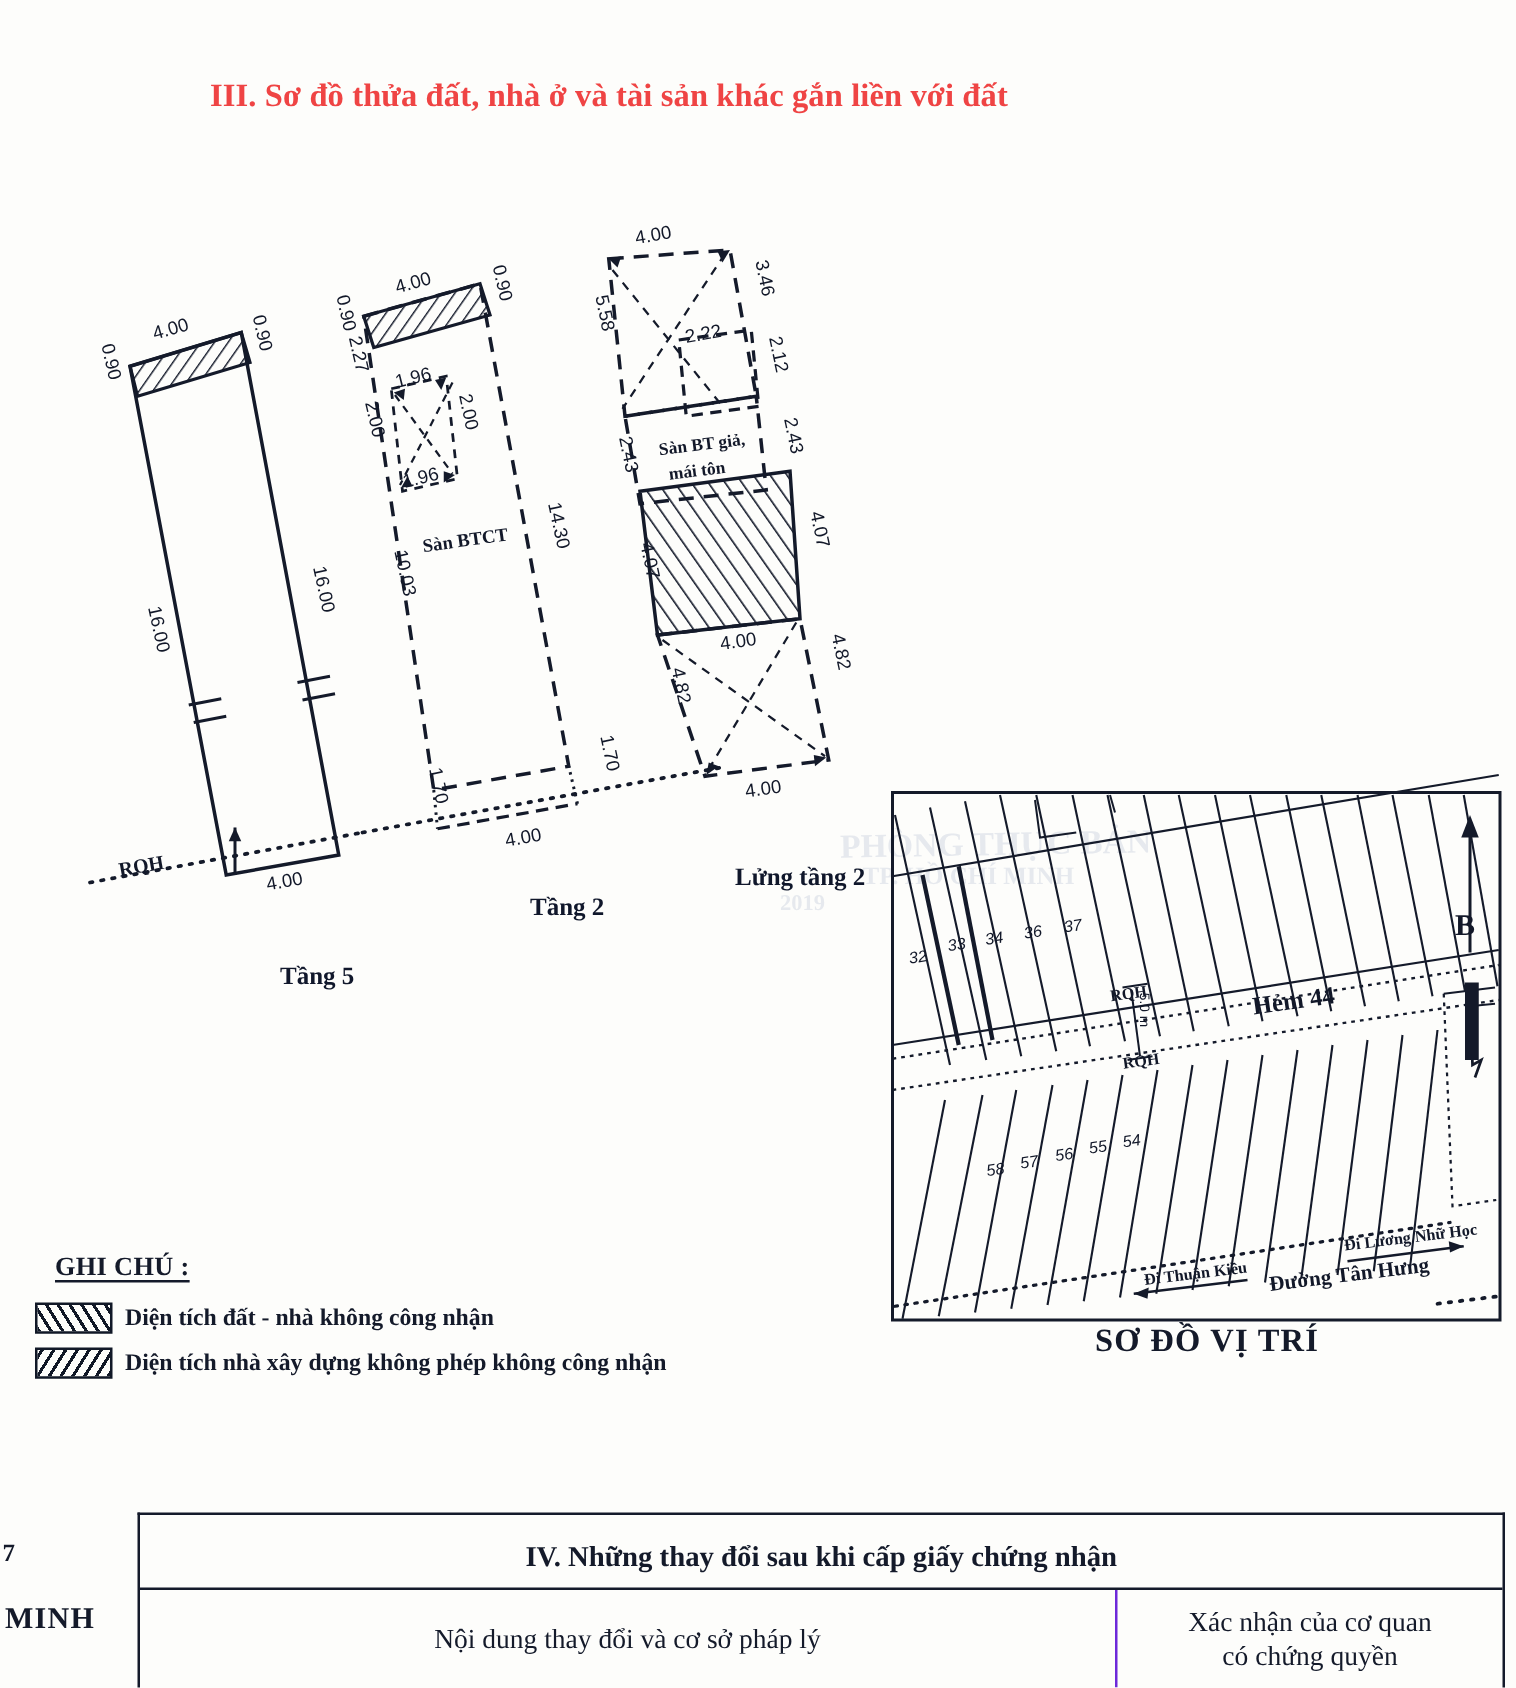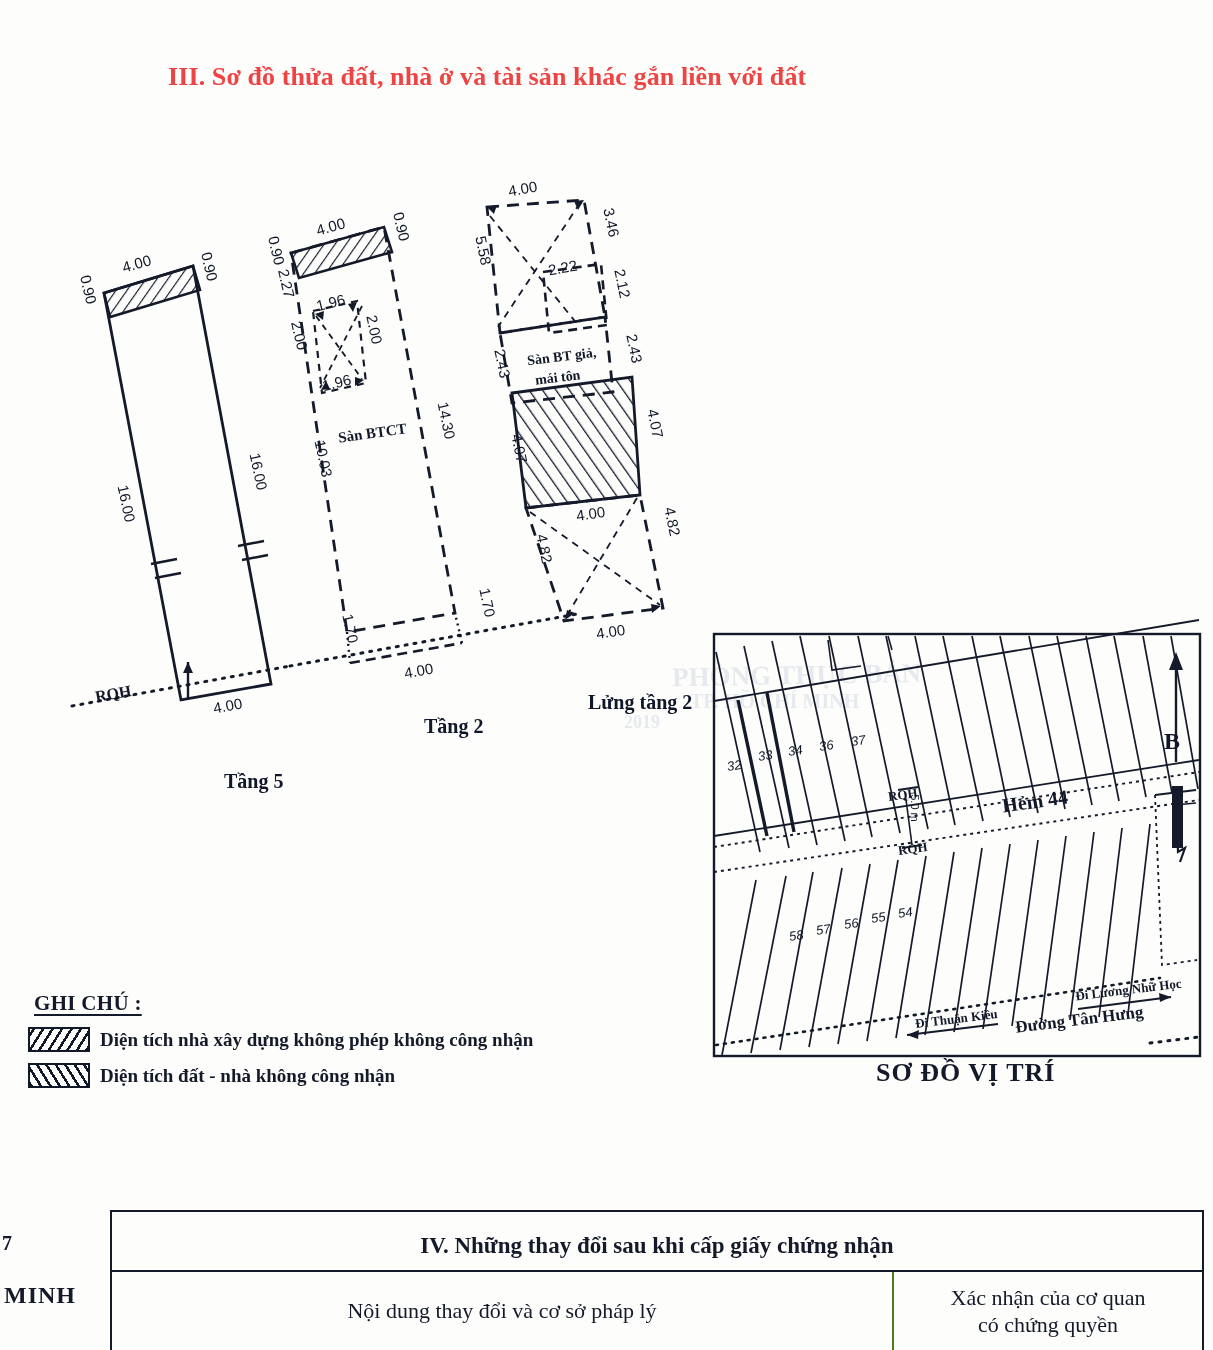--- a/index.html
+++ b/index.html
@@ -30,39 +30,39 @@
        color:#121829;white-space:nowrap;font-weight:500;}
   .lbl.serif{font-family:"Liberation Serif",serif;font-weight:bold;}
   .lbl.small{font-size:13px;}
   .lbl.tiny{font-size:11px;}
 
   .floorcap{position:absolute;font-family:"Liberation Serif",serif;font-size:20px;
             font-weight:bold;color:#10172b;white-space:nowrap;}
 
   
   .legend{position:absolute;left:28px;top:985px;}
-  .legend h4{margin:6px;font-size:21px;font-weight:bold;letter-spacing:.3px;
+  .legend h4{margin:16px;font-size:21px;font-weight:bold;letter-spacing:.3px;
              text-decoration:underline;text-underline-offset:4px;}
   .legend-row{display:flex;align-items:center;margin-top:11px;}
   .swatch{width:58px;height:21px;border:2px solid #111827;margin-right:10px;flex:0 0 auto;}
   .sw-a{background:repeating-linear-gradient(58deg,#111827 0 2.5px,transparent 2.5px 8px);}
   .sw-b{background:repeating-linear-gradient(-58deg,#111827 0 2.5px,transparent 2.5px 8px);}
   .legend-row span{font-size:19px;font-weight:bold;}
 
   .map-cap{position:absolute;left:876px;top:1058px;font-size:26px;font-weight:bold;
            letter-spacing:1px;font-family:Liberation Serif, serif;}
 
   
   .tbl{position:absolute;left:110px;top:1210px;width:1090px;border:2px solid #141a2a;
        border-bottom:none;}
   .tbl .r1{height:48px;display:flex;align-items:center;justify-content:center;
            border-bottom:2px solid #141a2a;font-size:23px;font-weight:bold;margin-top:10px;}
   .tbl .r2{height:78px;display:flex;border-bottom:2px solid #141a2a;}
   .tbl .c1{flex:1 1 auto;display:flex;align-items:center;justify-content:center;
-           border-right:2px solid #4d7c0f;font-size:22px;text-align:center;}
+           border-right:2px solid #6d28d9;font-size:22px;text-align:center;}
   .tbl .c2{width:300px;display:flex;align-items:center;justify-content:center;
            font-size:22px;text-align:center;line-height:1.25;padding:0 4px;}
   .tbl .r3{height:14px;}
 
   .edge-left-num{position:absolute;left:2px;top:1232px;font-size:20px;font-weight:bold;}
   .edge-left-txt{position:absolute;left:4px;top:1282px;font-size:24px;font-weight:bold;
                  letter-spacing:1px;}
 </style>
 </head>
 <body>
@@ -254,26 +254,26 @@
   <div class="lbl" style="left:530px;top:540px;transform:rotate(78deg);">4.82</div>
   <div class="lbl" style="left:658px;top:513px;transform:rotate(78deg);">4.82</div>
   <div class="lbl" style="left:596px;top:623px;transform:rotate(-8deg);">4.00</div>
   <div class="lbl serif" style="left:527px;top:349px;font-size:14px;transform:rotate(-7deg);">Sàn BT giả,</div>
   <div class="lbl serif" style="left:535px;top:370px;font-size:14px;transform:rotate(-7deg);">mái tôn</div>
   <div class="floorcap" style="left:588px;top:691px;text-align:right;">Lửng tầng 2</div>
 
   <div class="legend">
     <h4>GHI CHÚ :</h4>
     <div class="legend-row">
+      <div class="swatch sw-a"></div>
+      <span>Diện tích đất - nhà không công nhận</span>
+    </div>
+    <div class="legend-row">
       <div class="swatch sw-b"></div>
       <span>Diện tích nhà xây dựng không phép không công nhận</span>
-    </div>
-    <div class="legend-row">
-      <div class="swatch sw-a"></div>
-      <span>Diện tích đất - nhà không công nhận</span>
     </div>
   </div>
 
   <div class="lbl small" style="left:727px;top:758px;transform:rotate(-9deg);font-style:italic;">32</div>
   <div class="lbl small" style="left:758px;top:748px;transform:rotate(-9deg);font-style:italic;">33</div>
   <div class="lbl small" style="left:788px;top:743px;transform:rotate(-9deg);font-style:italic;">34</div>
   <div class="lbl small" style="left:819px;top:738px;transform:rotate(-9deg);font-style:italic;">36</div>
   <div class="lbl small" style="left:851px;top:733px;transform:rotate(-9deg);font-style:italic;">37</div>
 
   <div class="lbl small" style="left:789px;top:928px;transform:rotate(-9deg);font-style:italic;">58</div>

